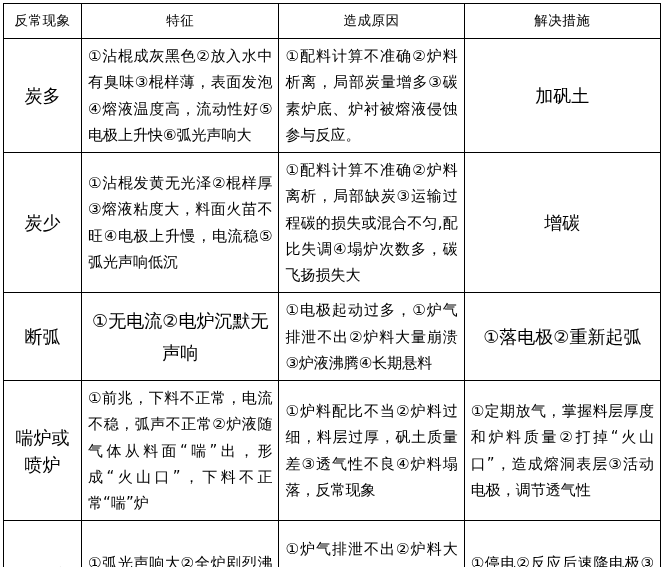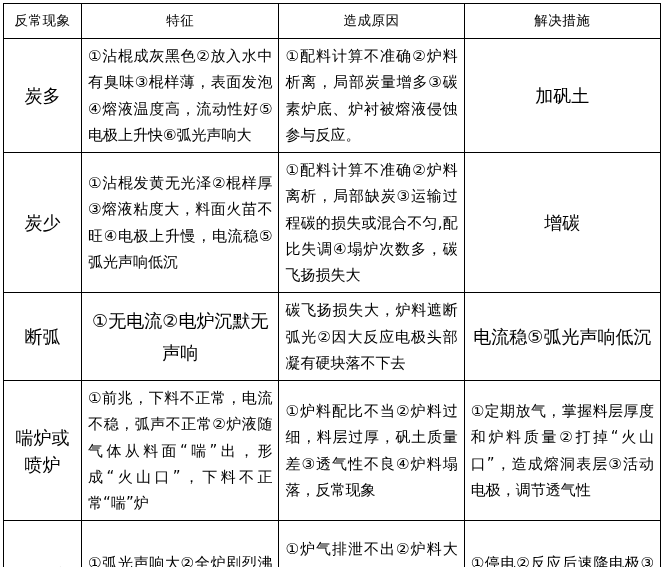--- a/index.html
+++ b/index.html
@@ -98,22 +98,22 @@
       </tr>
       <tr class="r2">
         <td class="rowlabel">炭少</td>
         <td class="cellbody">①沾棍发黄无光泽②棍样厚③熔液粘度大，料面火苗不旺④电极上升慢，电流稳⑤弧光声响低沉</td>
         <td class="cellbody">①配料计算不准确②炉料离析，局部缺炭③运输过程碳的损失或混合不匀,配比失调④塌炉次数多，碳飞扬损失大</td>
         <td class="cell-center">增碳</td>
       </tr>
       <tr class="r3">
         <td class="rowlabel">断弧</td>
         <td class="cell-center">①无电流②电炉沉默无声响</td>
-        <td class="cellbody">碳飞扬损失大，炉料遮断弧光②因大反应电极头部凝有硬块落不下去</td>
-        <td class="cell-center">电流稳⑤弧光声响低沉</td>
+        <td class="cellbody">①电极起动过多，①炉气排泄不出②炉料大量崩溃③炉液沸腾④长期悬料</td>
+        <td class="cell-center">①落电极②重新起弧</td>
       </tr>
       <tr class="r4">
         <td class="rowlabel">喘炉或喷炉</td>
         <td class="cellbody">①前兆，下料不正常，电流不稳，弧声不正常②炉液随气体从料面“喘”出，形成“火山口”，下料不正常“喘”炉</td>
         <td class="cellbody">①炉料配比不当②炉料过细，料层过厚，矾土质量差③透气性不良④炉料塌落，反常现象</td>
         <td class="cellbody">①定期放气，掌握料层厚度和炉料质量②打掉“火山口”，造成熔洞表层③活动电极，调节透气性</td>
       </tr>
       <tr class="r5">
         <td class="rowlabel">大反应</td>
         <td class="cellbody">①弧光声响大②全炉剧烈沸腾③炉液大量上涌</td>

